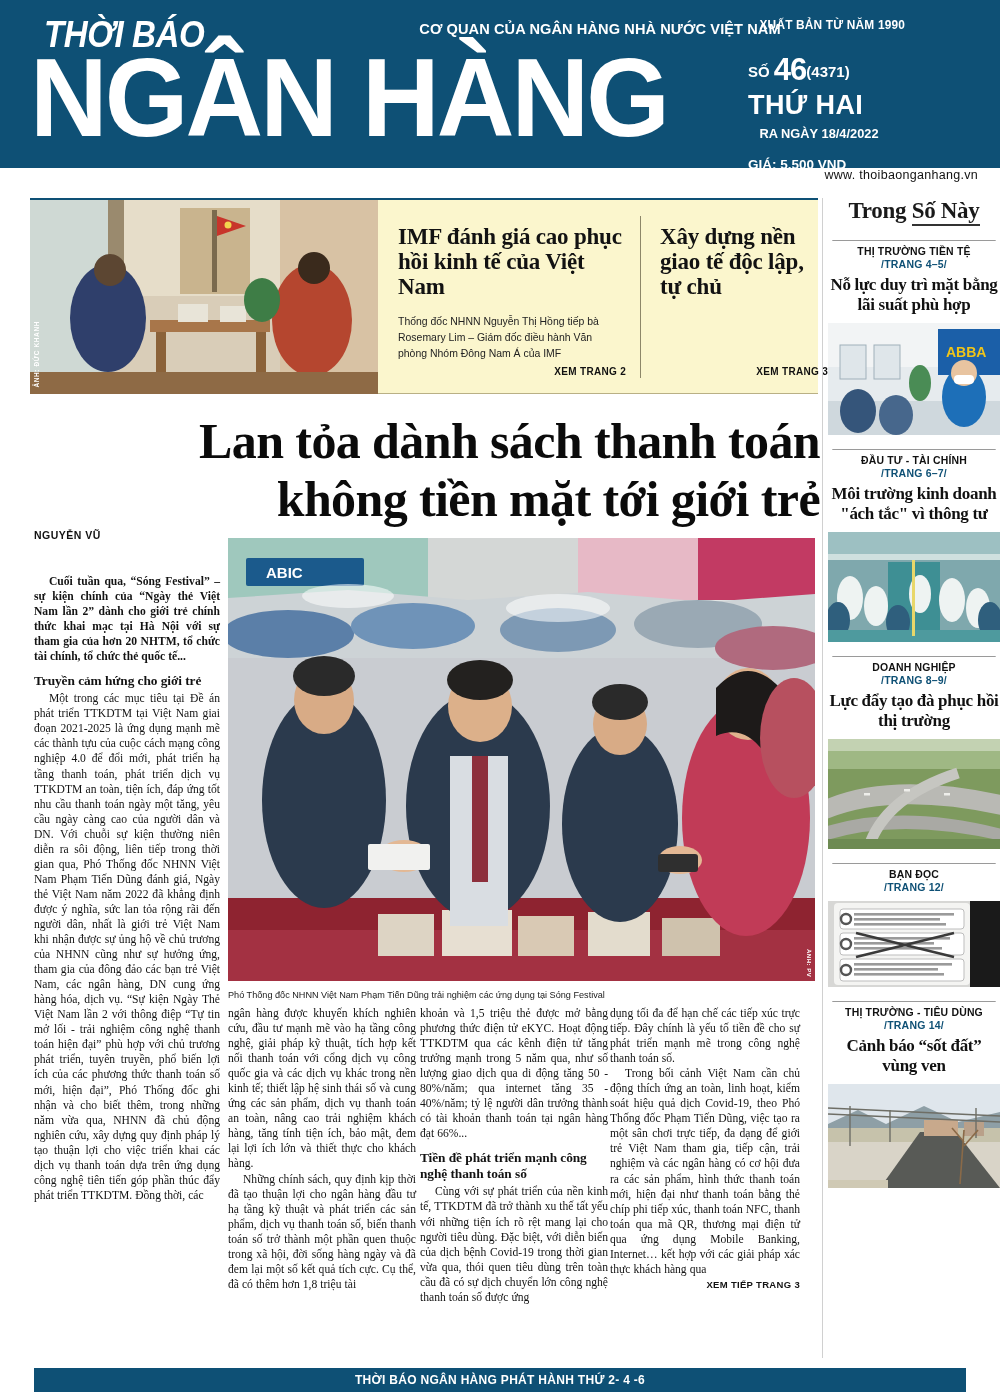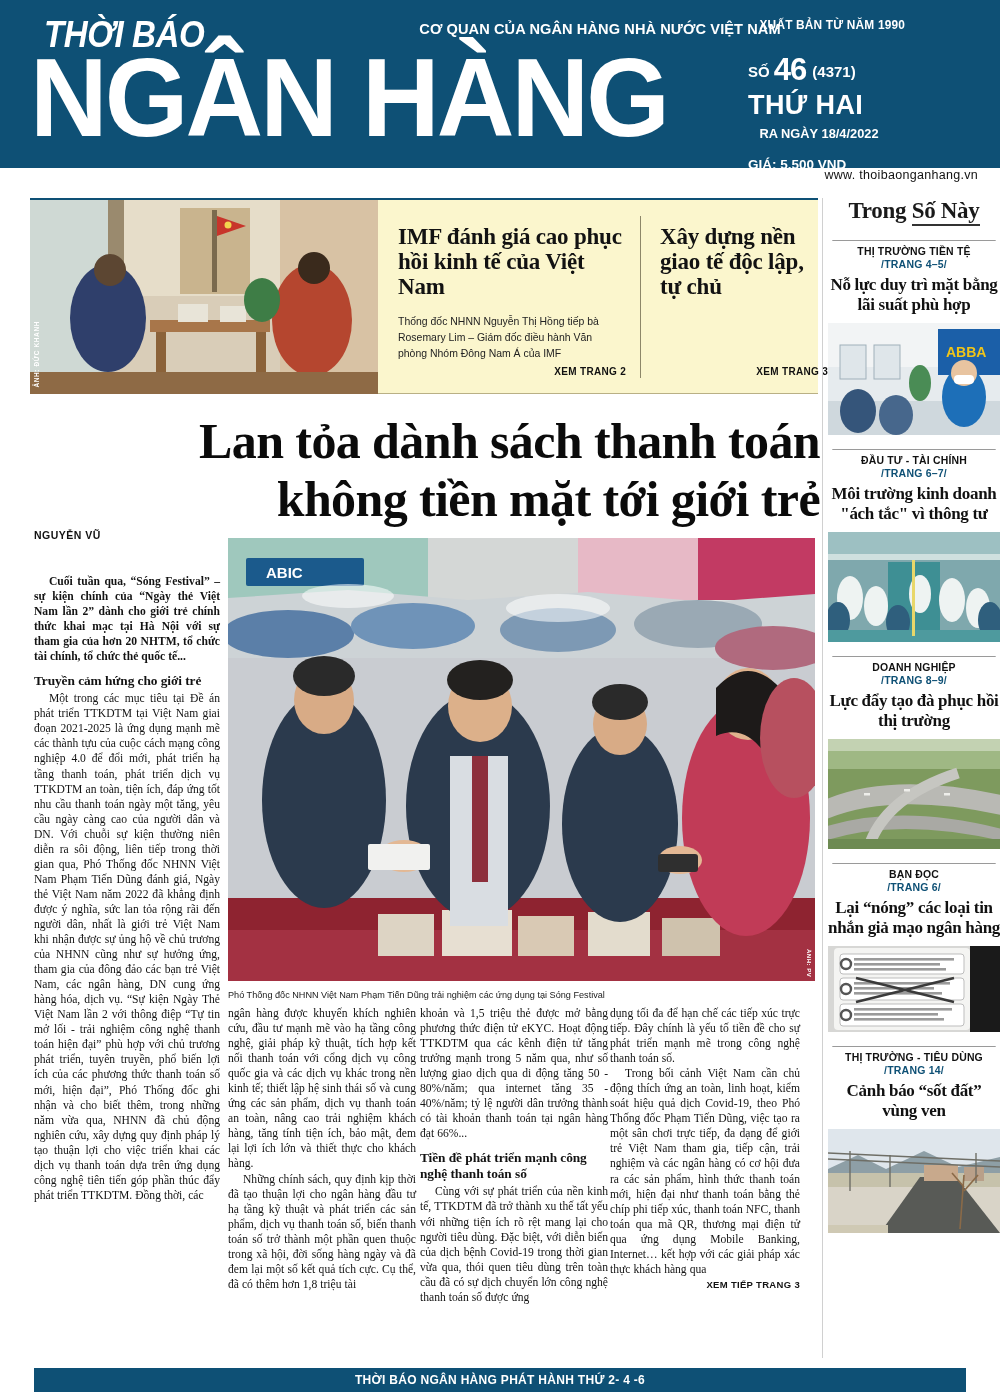--- a/index.html
+++ b/index.html
@@ -41,21 +41,21 @@
     transform:scaleX(0.94);transform-origin:center center;
     white-space:nowrap;
   }
   .mh-right{
     position:absolute;right:22px;top:18px;width:230px;
     font-family:"Liberation Sans", sans-serif;
   }
   .mh-estab{font-weight:700;font-size:12.5px;letter-spacing:0.2px;transform:scaleX(0.95);transform-origin:right center;}
   .mh-issue{margin-top:20px;font-weight:700;font-size:15px;}
   .mh-issue .num{font-size:31px;letter-spacing:-1px;vertical-align:-3px;}
-  .mh-issue .par{font-size:15px;padding-left:6px;}
+  .mh-issue .par{font-size:15px;}
   .mh-day{margin-top:2px;font-weight:700;font-size:27px;letter-spacing:0.4px;}
   .mh-date{margin-top:5px;font-weight:700;font-size:13.5px;transform:scaleX(0.95);transform-origin:right center;}
   .mh-price{margin-top:16px;font-weight:700;font-size:13.5px;}
 
   
   .urlline{
     position:absolute;right:22px;top:168px;
     font-family:Liberation Sans, sans-serif;
     font-size:12.5px;color:#111;letter-spacing:0.3px;
   }
@@ -445,22 +445,21 @@
           <rect x="36" y="54" width="6" height="2.5"></rect>
           <rect x="76" y="50" width="6" height="2.5"></rect>
           <rect x="116" y="54" width="6" height="2.5"></rect>
         </g>
       </svg>
     </div>
   </div>
 
   <div class="sb-item">
     <div class="sb-cat">BẠN ĐỌC</div>
-    <div class="sb-page">/TRANG 6/</div>
-    <div class="sb-head">Lại “nóng” các loại tin nhắn giả mạo ngân hàng</div>
+    <div class="sb-page">/TRANG 12/</div>
     <div class="sb-photo" style="height:86px">
       <svg width="172" height="86" viewBox="0 0 172 86" preserveAspectRatio="none">
         <rect width="172" height="86" fill="#d7d7d5"></rect>
         <rect x="6" y="2" width="136" height="82" rx="4" fill="#f4f4f2"></rect>
         <rect x="142" y="0" width="30" height="86" fill="#1a1a1a"></rect>
         <g fill="#ffffff" stroke="#bdbdbd">
           <rect x="12" y="8" width="124" height="20" rx="3"></rect>
           <rect x="12" y="32" width="124" height="22" rx="3"></rect>
           <rect x="12" y="58" width="124" height="22" rx="3"></rect>
         </g>

